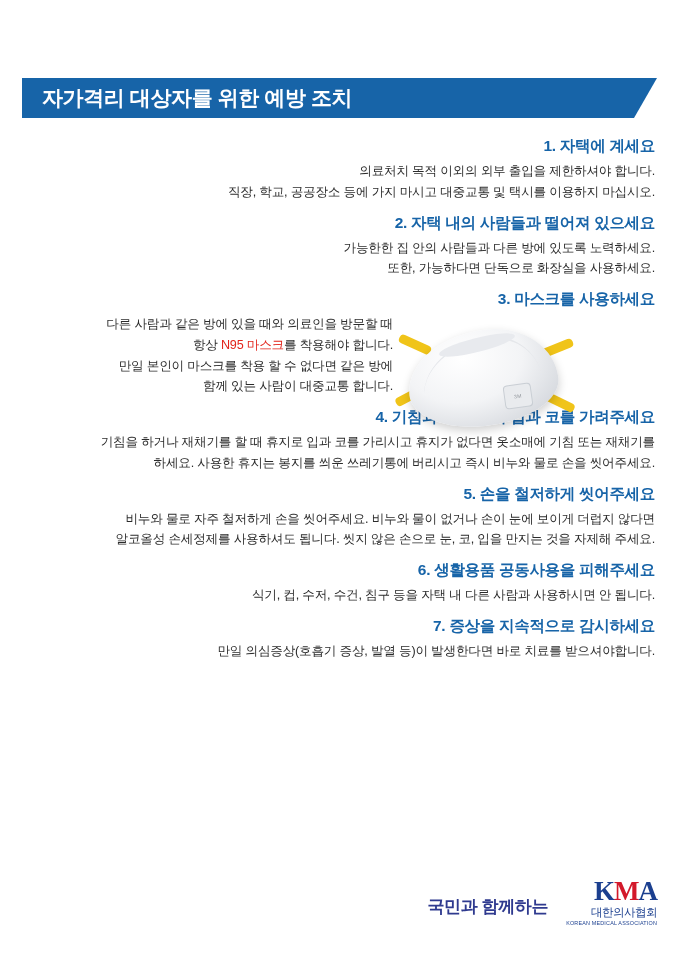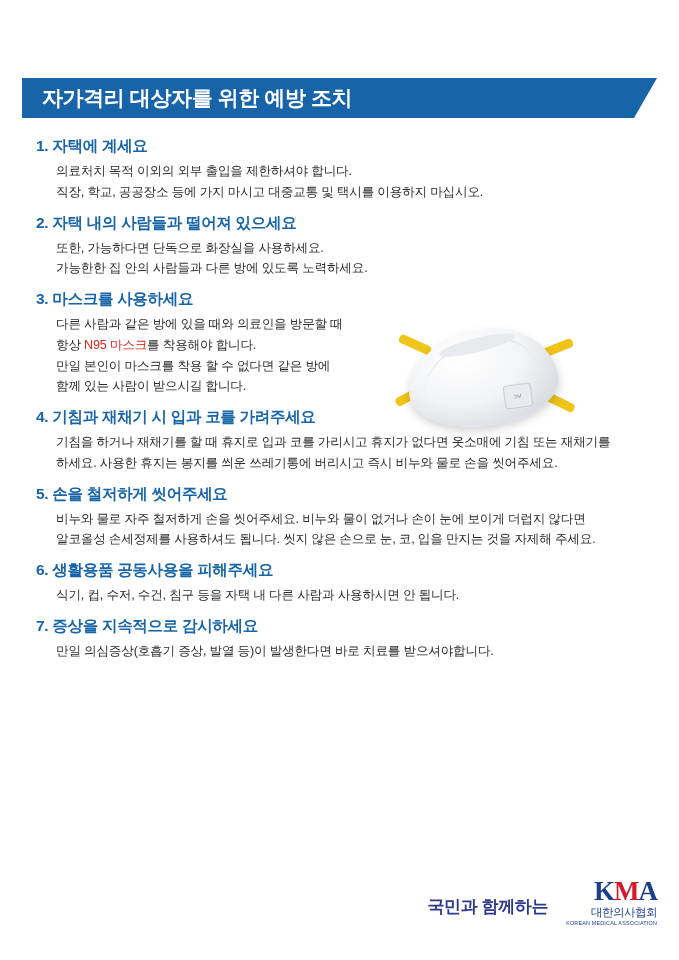--- a/index.html
+++ b/index.html
@@ -56,23 +56,24 @@
     color: #ffffff;
     font-size: 21px;
     font-weight: bold;
     letter-spacing: -0.4px;
     white-space: nowrap;
   }
 
   
   .content {
     position: absolute;
-    left: 36px;
+    left: 43px;
     top: 136px;
     width: 612px;
+    text-align: right;
   }
   .item {
     margin-bottom: 10px;
   }
   .item-head {
     color: #1764a8;
     font-size: 15.5px;
     font-weight: bold;
     letter-spacing: -0.3px;
     margin-bottom: 4px;
@@ -229,32 +230,32 @@
       <div class="item-head">1. 자택에 계세요</div>
       <div class="item-body">
         <div class="line">의료처치 목적 이외의 외부 출입을 제한하셔야 합니다.</div>
         <div class="line">직장, 학교, 공공장소 등에 가지 마시고 대중교통 및 택시를 이용하지 마십시오.</div>
       </div>
     </div>
 
     <div class="item item-2">
       <div class="item-head">2. 자택 내의 사람들과 떨어져 있으세요</div>
       <div class="item-body">
+        <div class="line">가능한한 집 안의 사람들과 다른 방에 있도록 노력하세요.</div>
         <div class="line">또한, 가능하다면 단독으로 화장실을 사용하세요.</div>
-        <div class="line">가능한한 집 안의 사람들과 다른 방에 있도록 노력하세요.</div>
       </div>
     </div>
 
     <div class="item item-3">
       <div class="item-head">3. 마스크를 사용하세요</div>
       <div class="item-body">
         <div class="line">다른 사람과 같은 방에 있을 때와 의료인을 방문할 때</div>
         <div class="line"><span>항상 </span><span class="hl-red">N95 마스크</span><span>를 착용해야 합니다.</span></div>
         <div class="line">만일 본인이 마스크를 착용 할 수 없다면 같은 방에</div>
-        <div class="line">함께 있는 사람이 받으시길 합니다.</div>
+        <div class="line">함께 있는 사람이 대중교통 합니다.</div>
       </div>
     </div>
 
     <div class="item item-4">
       <div class="item-head">4. 기침과 재채기 시 입과 코를 가려주세요</div>
       <div class="item-body">
         <div class="line">기침을 하거나 재채기를 할 때 휴지로 입과 코를 가리시고 휴지가 없다면 옷소매에 기침 또는 재채기를</div>
         <div class="line">하세요. 사용한 휴지는 봉지를 씌운 쓰레기통에 버리시고 즉시 비누와 물로 손을 씻어주세요.</div>
       </div>
     </div>

